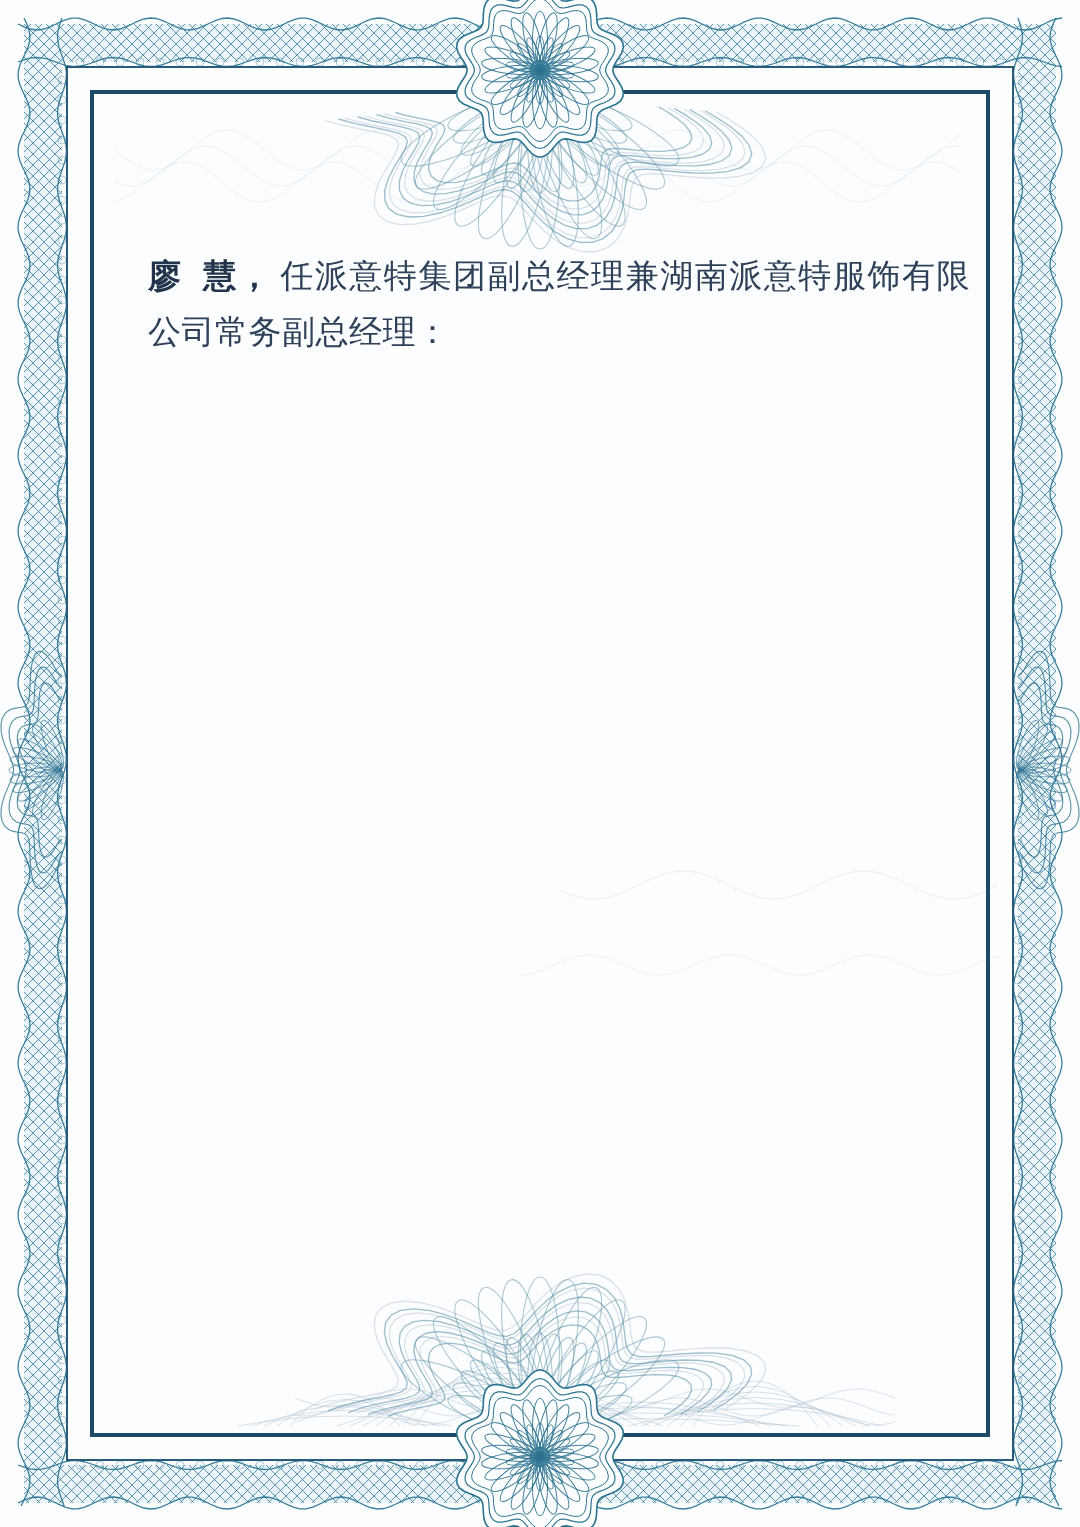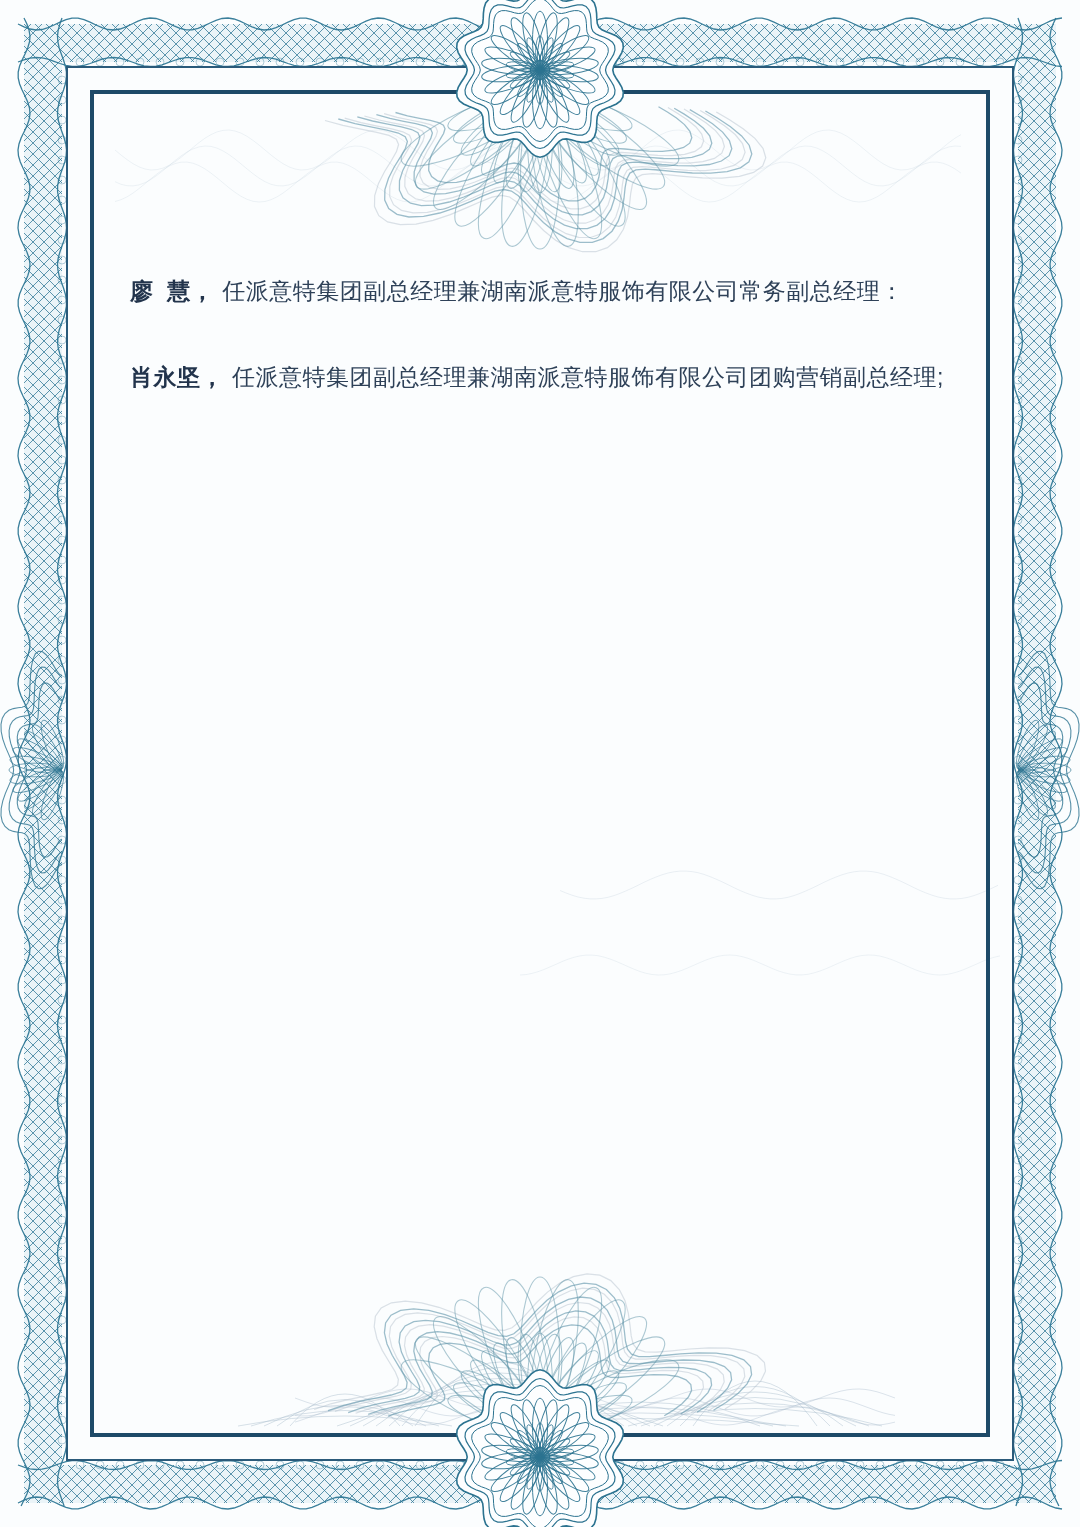--- a/index.html
+++ b/index.html
@@ -5,22 +5,22 @@
   html,body{margin:0;padding:0;}
   body{
     width:1080px;height:1527px;overflow:hidden;
     background:#eef1f4;
     font-family:"Liberation Sans",sans-serif;
     position:relative;
   }
   .page{position:absolute;left:0;top:0;width:1080px;height:1527px;background:#fbfdfe;}
   #deco{position:absolute;left:0;top:0;z-index:1;}
   .content{
-    position:absolute;left:130px;top:248px;width:822px;z-index:2;
-    font-size:23px;line-height:86px;
+    position:absolute;left:148px;top:248px;width:822px;z-index:2;
+    font-size:33px;line-height:56px;
     color:#2e4158;
     text-align:justify;text-justify:inter-ideograph;
     letter-spacing:.5px;
   }
   .entry{margin:0;padding:0;}
   .name{font-weight:800;color:#22344c;word-spacing:.30em;}
   .sep{font-weight:800;color:#22344c;margin-right:8px;}
 </style>
 </head>
 <body>
@@ -507,15 +507,14 @@
       <ellipse cx="1044.5" cy="775.4" rx="26.0" ry="6.8" transform="rotate(11.538461538461533 1044.5 775.4)" fill="none" stroke="#2c7390" stroke-width="0.9" opacity="0.7"></ellipse>
       <ellipse cx="1042.9" cy="780.6" rx="26.0" ry="6.8" transform="rotate(23.07692307692308 1042.9 780.6)" fill="none" stroke="#2c7390" stroke-width="0.9" opacity="0.7"></ellipse>
       <ellipse cx="1040.3" cy="785.4" rx="26.0" ry="6.8" transform="rotate(34.61538461538461 1040.3 785.4)" fill="none" stroke="#2c7390" stroke-width="0.9" opacity="0.7"></ellipse>
       <ellipse cx="1036.7" cy="789.5" rx="26.0" ry="6.8" transform="rotate(46.15384615384616 1036.7 789.5)" fill="none" stroke="#2c7390" stroke-width="0.9" opacity="0.7"></ellipse>
       <ellipse cx="1032.5" cy="792.9" rx="26.0" ry="6.8" transform="rotate(57.69230769230768 1032.5 792.9)" fill="none" stroke="#2c7390" stroke-width="0.9" opacity="0.7"></ellipse>
       <ellipse cx="1027.6" cy="795.3" rx="26.0" ry="6.8" transform="rotate(69.23076923076923 1027.6 795.3)" fill="none" stroke="#2c7390" stroke-width="0.9" opacity="0.7"></ellipse>
     </svg>
 
   <div class="content">
     <p class="entry"><span class="name">廖 慧</span><span class="sep">，</span><span>任派意特集团副总经理兼湖南派意特服饰有限公司常务副总经理：</span></p>
-    <p class="entry"><span class="name">肖永坚</span><span class="sep">，</span><span>任派意特集团副总经理兼湖南派意特服饰有限公司团购营销副总经理;</span></p>
   </div>
 </div>
 
 </body></html>

